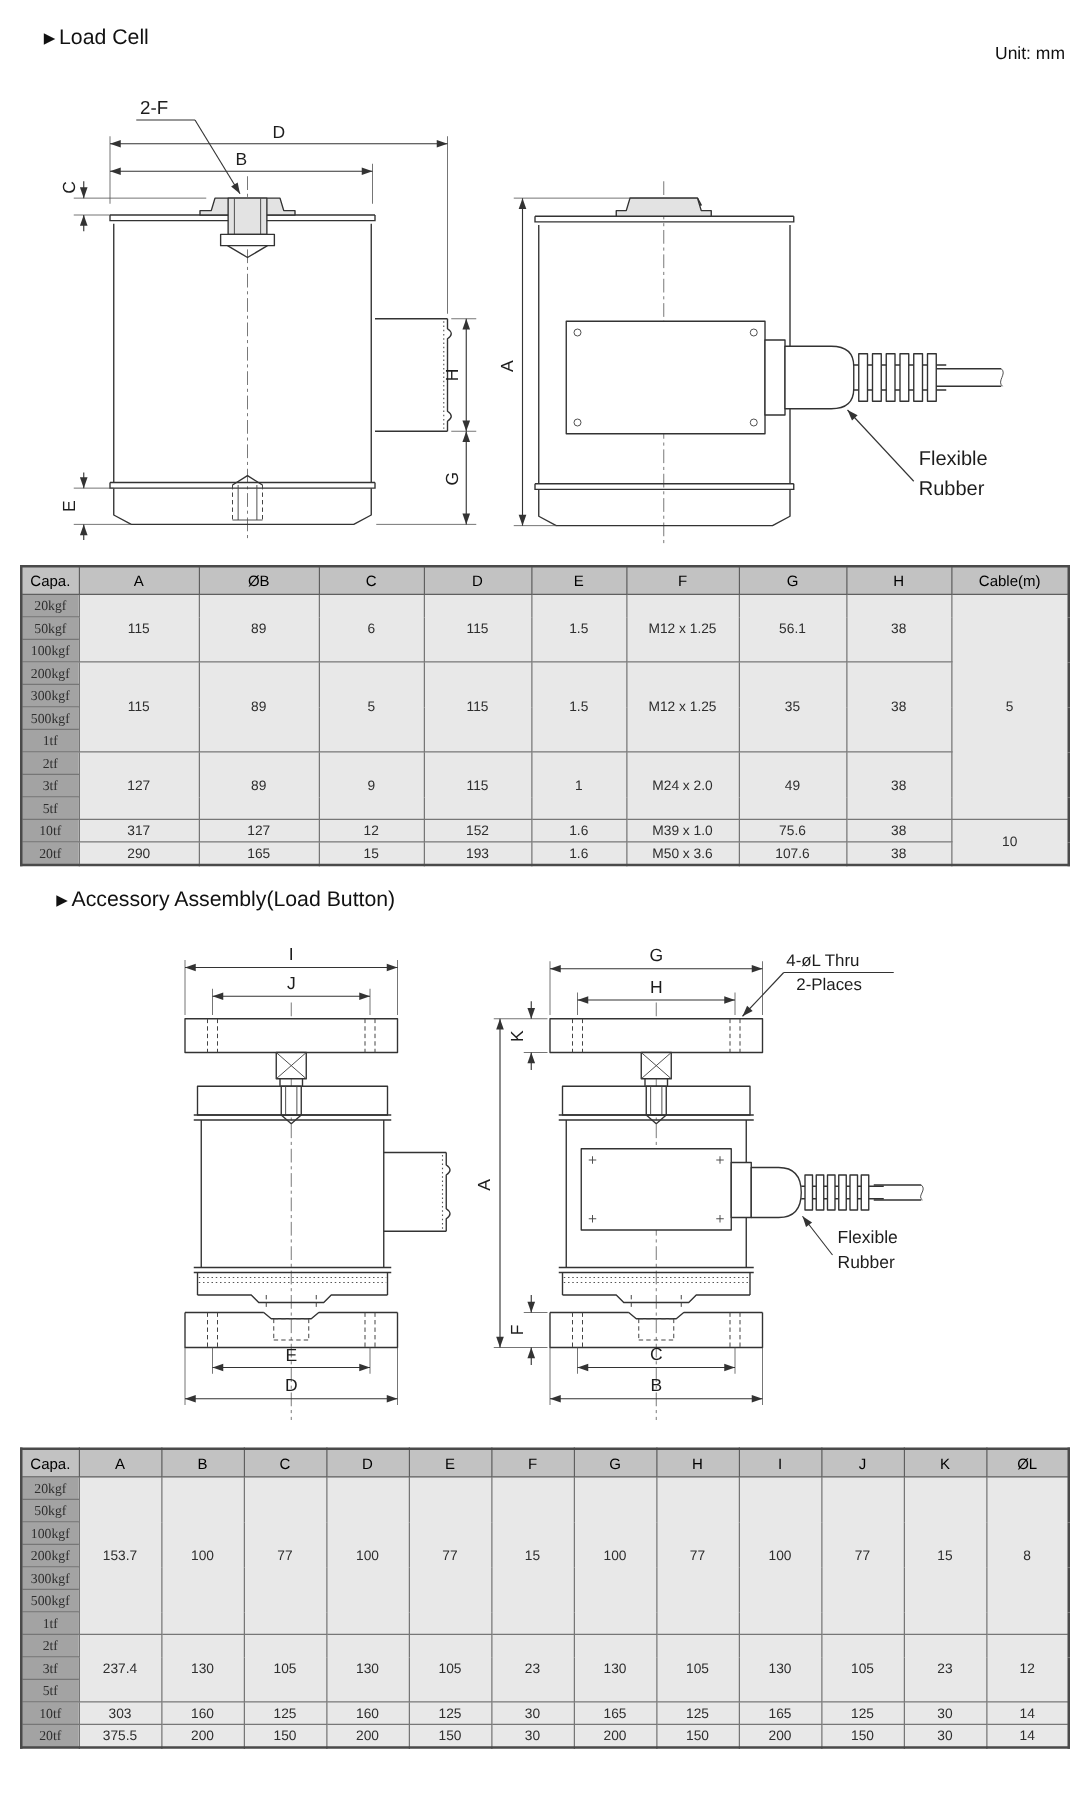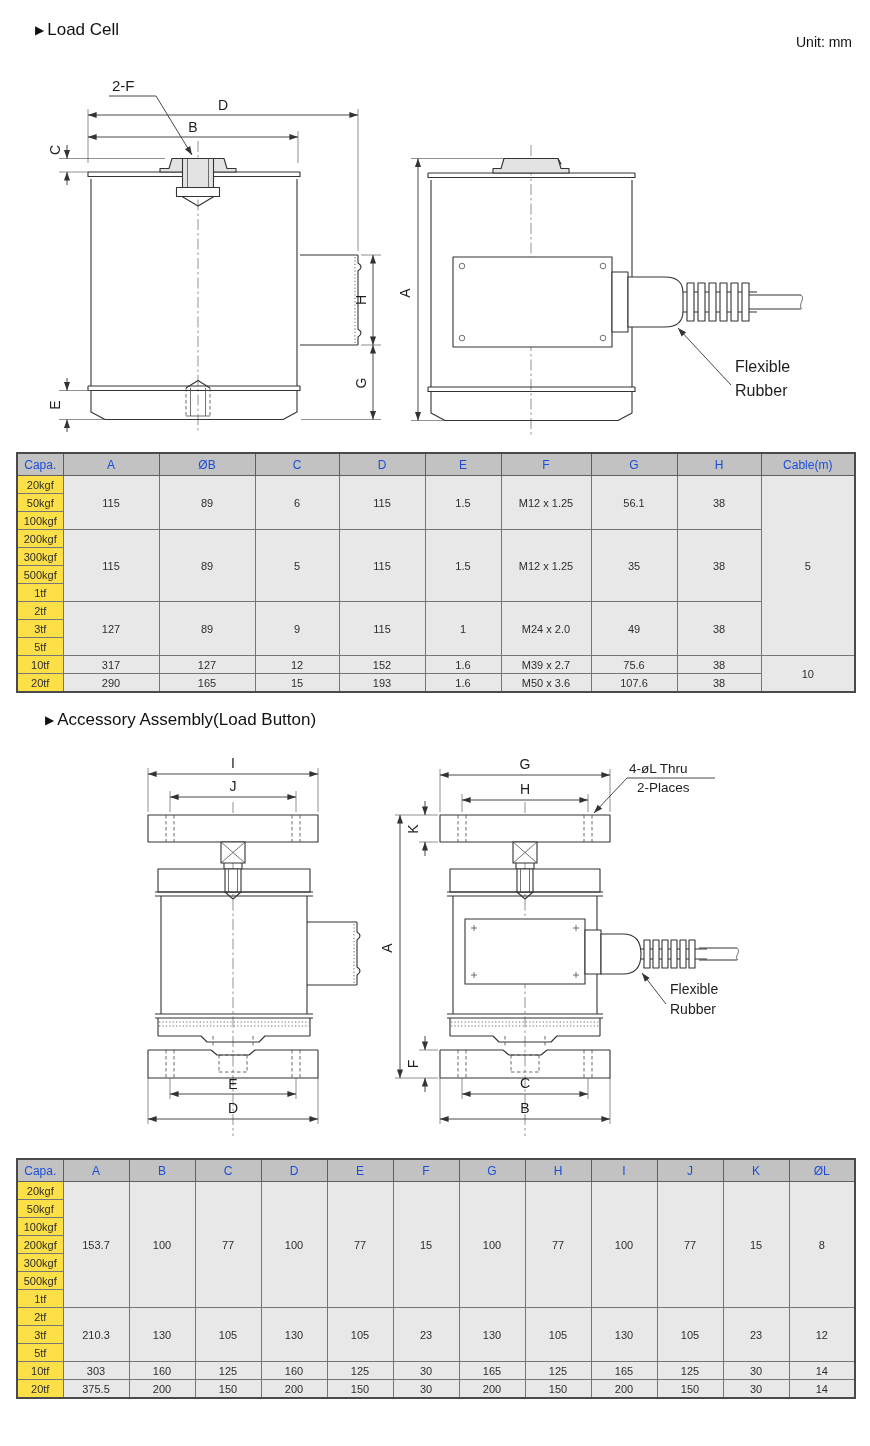--- a/index.html
+++ b/index.html
@@ -11,27 +11,27 @@
   .unit-label{font-size:14px;color:#111;}
   .section-title{font-size:17px;color:#111;display:flex;align-items:center;}
   .section-title .tri{font-size:12px;margin-right:3px;line-height:1;}
   
   table.spec{
     border-collapse:collapse;table-layout:fixed;width:838px;
     font-size:11px;color:#2e2e2e;border:2px solid #4a4a4a;
   }
   table.spec th{
     background:#c2c2c2;border:1px solid #5f5f5f;font-weight:normal;
-    font-size:12px;height:21px;color:#1d4ed8;padding:0;text-align:center;margin-top:48px;
+    font-size:12px;height:21px;color:#000000;padding:0;text-align:center;margin-top:48px;
   }
   table.spec td{
     background:#e8e8e8;border:1px solid #767676;text-align:center;
     height:17px;padding:0;
   }
-  table.spec td.capa{background:#fde047;}
+  table.spec td.capa{background:#a3a3a3;font-family:Liberation Serif, serif;}
   
   svg .outline{stroke:#333;stroke-width:1.1;fill:none;stroke-linejoin:round;}
   svg .thin{stroke:#444;stroke-width:0.75;fill:none;}
   svg .dimline{stroke:#333;stroke-width:0.9;fill:none;}
   svg .extline{stroke:#555;stroke-width:0.65;fill:none;}
   svg .centerline{stroke:#666;stroke-width:0.7;fill:none;stroke-dasharray:11 3 2.5 3;}
   svg .hidden-l{stroke:#444;stroke-width:0.8;fill:none;stroke-dasharray:3.5 2.5;}
   svg .dotted{stroke:#555;stroke-width:0.9;fill:none;stroke-dasharray:1.2 2.2;}
   svg .dimtext{font-family:"Liberation Sans",sans-serif;font-size:14px;fill:#1d1d1d;text-anchor:middle;}
   svg .callout{font-family:"Liberation Sans",sans-serif;font-size:13.5px;fill:#1d1d1d;}
@@ -235,21 +235,21 @@
       <tr>
         <td class="capa">5tf</td>
       </tr>
       <tr>
         <td class="capa">10tf</td>
         <td>317</td>
         <td>127</td>
         <td>12</td>
         <td>152</td>
         <td>1.6</td>
-        <td>M39 x 2.7</td>
+        <td>M39 x 1.0</td>
         <td>75.6</td>
         <td>38</td>
         <td rowspan="2">10</td>
       </tr>
       <tr>
         <td class="capa">20tf</td>
         <td>290</td>
         <td>165</td>
         <td>15</td>
         <td>193</td>
@@ -467,21 +467,21 @@
         <td class="capa">300kgf</td>
       </tr>
       <tr>
         <td class="capa">500kgf</td>
       </tr>
       <tr>
         <td class="capa">1tf</td>
       </tr>
       <tr>
         <td class="capa">2tf</td>
-        <td rowspan="3">210.3</td>
+        <td rowspan="3">237.4</td>
         <td rowspan="3">130</td>
         <td rowspan="3">105</td>
         <td rowspan="3">130</td>
         <td rowspan="3">105</td>
         <td rowspan="3">23</td>
         <td rowspan="3">130</td>
         <td rowspan="3">105</td>
         <td rowspan="3">130</td>
         <td rowspan="3">105</td>
         <td rowspan="3">23</td>

